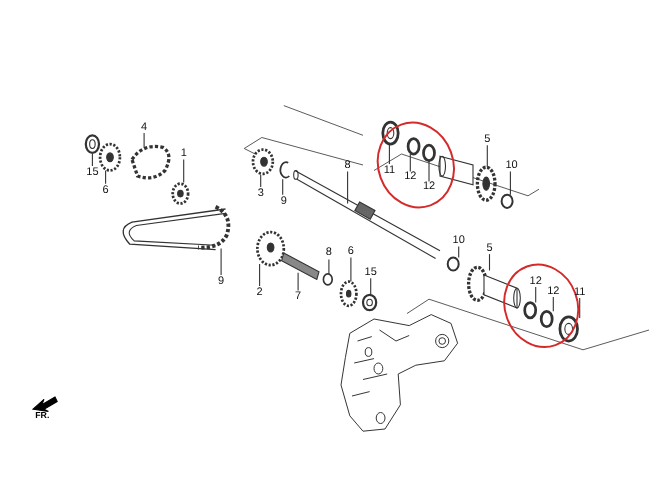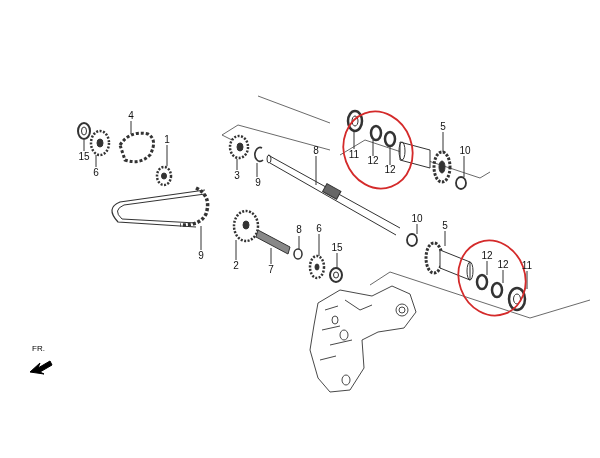--- a/index.html
+++ b/index.html
@@ -1,19 +1,19 @@
 <!DOCTYPE html>
 <html><head>
 <meta charset="utf-8">
 <style>
   html,body{margin:0;padding:0;background:#ffffff;}
   body{width:600px;height:458px;position:relative;overflow:hidden;font-family:"Liberation Sans",sans-serif;}
   #diagram{position:absolute;left:0;top:0;width:600px;height:458px;}
   .lbl{position:absolute;font-size:10px;color:#111;line-height:10px;transform:translate(-50%,-50%);white-space:nowrap;}
-  .fr{position:absolute;left:32px;top:344px;font-size:8px;font-weight:normal;color:#000;}
+  .fr{position:absolute;left:32px;top:373px;font-size:8px;font-weight:bold;color:#000;}
 </style>
 </head>
 <body>
 
 <div id="diagram">
 <svg width="600" height="458" viewBox="0 0 600 458" xmlns="http://www.w3.org/2000/svg" stroke="#333" fill="none" stroke-width="1">
 
   <g stroke="#444" stroke-width="0.8">
     <polyline points="222,135 238,125 330,150"></polyline>
     <polyline points="222,135 232,140"></polyline>

